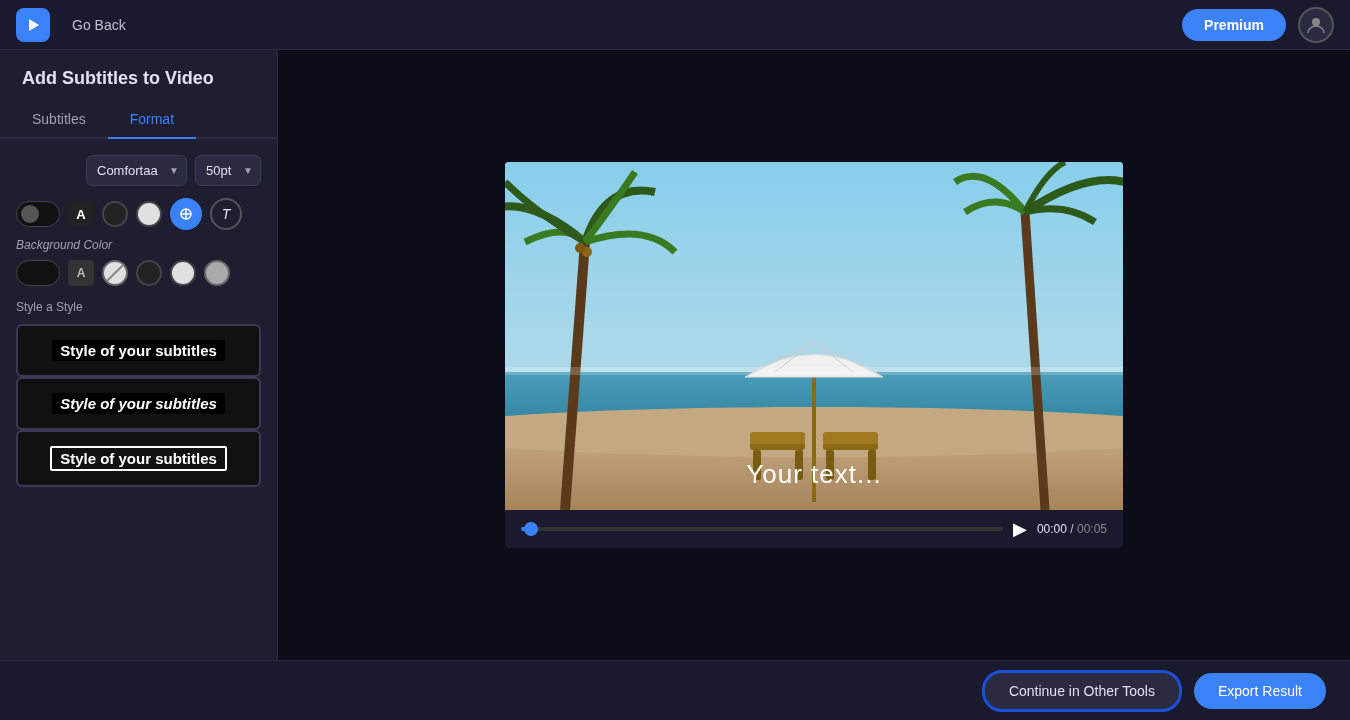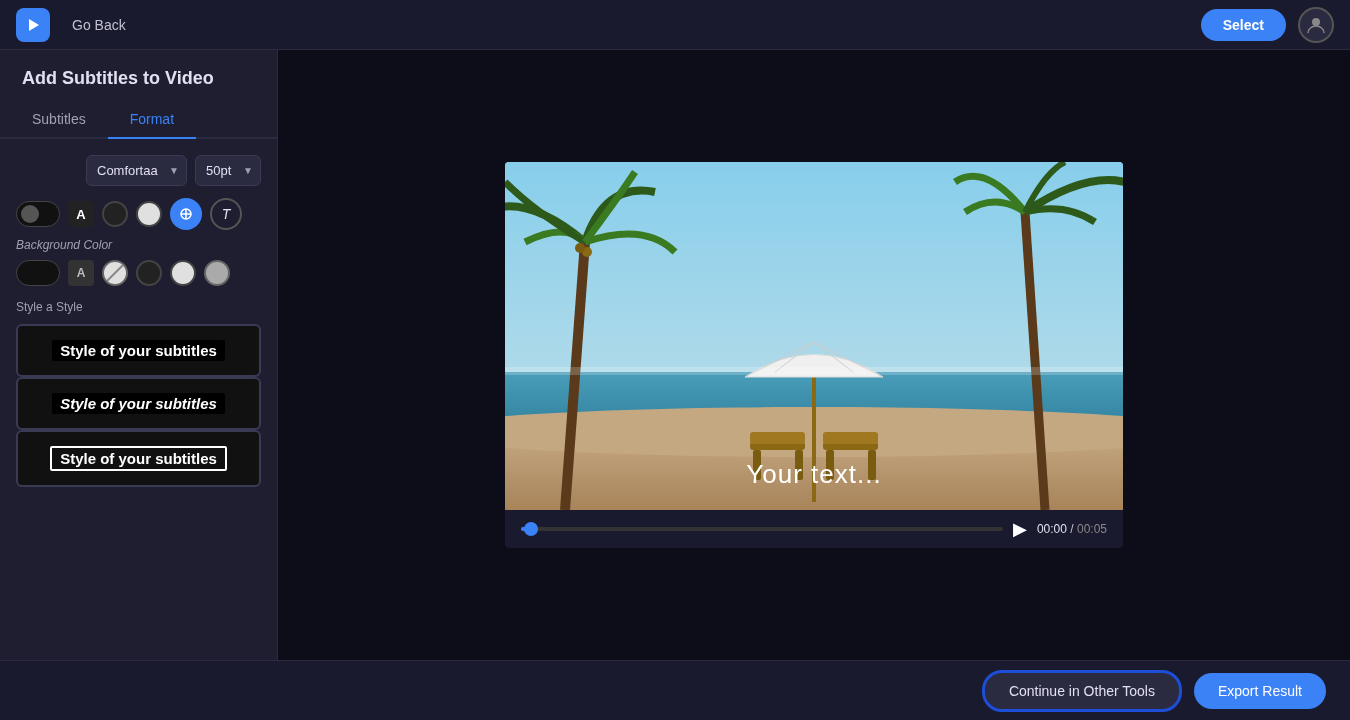--- a/index.html
+++ b/index.html
@@ -479,21 +479,21 @@
   <div class="topbar-left">
     <div class="app-logo">
       <svg width="20" height="20" viewBox="0 0 20 20" fill="none">
         <rect width="20" height="20" rx="4" fill="#3b82f6"></rect>
         <polygon points="6,4 16,10 6,16" fill="white"></polygon>
       </svg>
     </div>
     <button class="go-back-btn">Go Back</button>
   </div>
   <div class="topbar-right">
-    <button class="premium-btn">Select</button>
+    <button class="premium-btn">Premium</button>
     <div class="avatar">
       <svg width="22" height="22" viewBox="0 0 22 22" fill="none">
         <circle cx="11" cy="8" r="4" fill="#888"></circle>
         <path d="M3 19c0-4 3.6-7 8-7s8 3 8 7" stroke="#888" stroke-width="1.5" fill="none"></path>
       </svg>
     </div>
   </div>
 </div>
 
 <div class="main">

